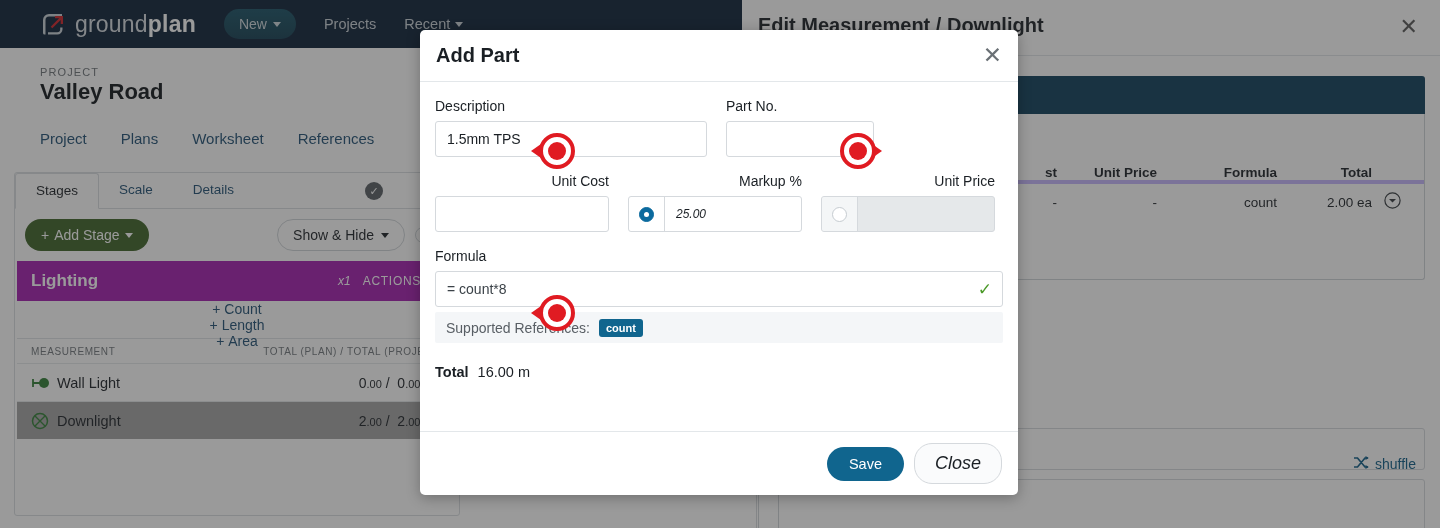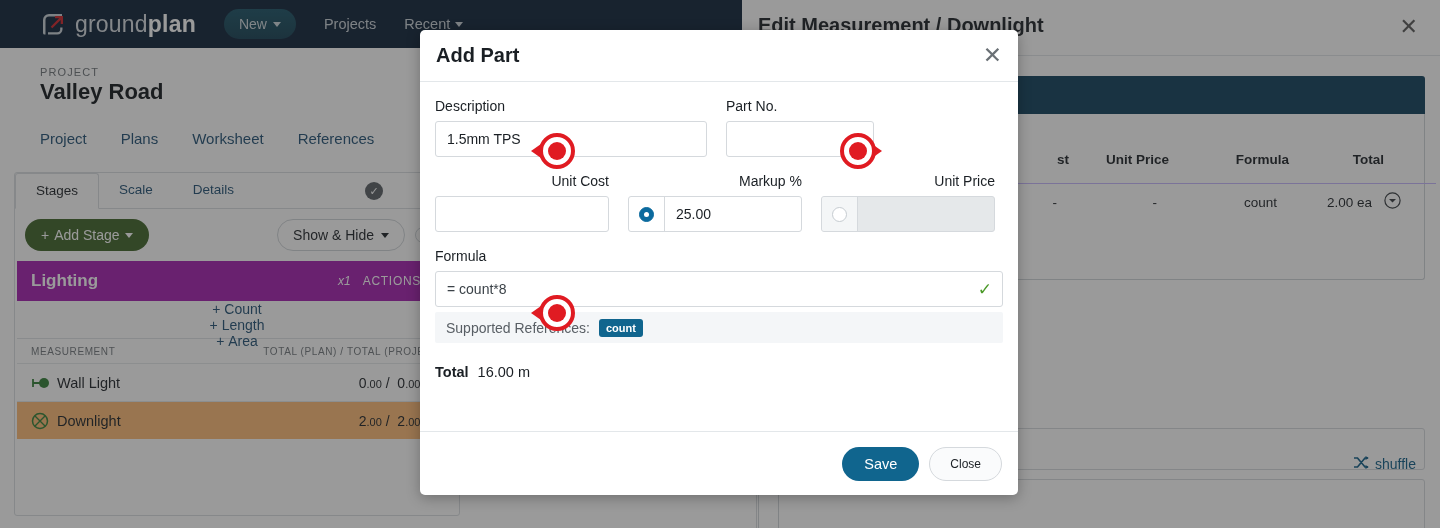--- a/index.html
+++ b/index.html
@@ -88,43 +88,43 @@
   .mtype { flex: 1; text-align: center; color: #1f4f73; font-size: 14px; }
   .mtype b { font-weight: 400; }
 
   .mhead { display: flex; height: 24px; align-items: center; padding: 0 14px;
            margin: 0 2px; }
   .mhead-l { font-size: 10px; color: #70767b; letter-spacing: .6px; }
   .mhead-r { margin-left: auto; font-size: 10px; color: #70767b; letter-spacing: .6px; }
 
   .mrow { display: flex; align-items: center; height: 38px; padding: 0 14px;
           margin: 0 2px; border-top: 1px solid #e4e8ea; }
-  .mrow.sel { background: #fdba74; }
+  .mrow.sel { background: #a3a3a3; }
   .mrow-ic { width: 22px; color: #2f7d33; font-size: 15px; display: flex;
              align-items: center; }
   .mrow-name { font-size: 14.5px; color: #1a1f24; margin-left: 4px; }
   .mrow-vals { margin-left: auto; font-size: 14px; color: #1a1f24; }
   .sm { font-size: 11px; }
 
   
   .panel-right {
     position: absolute; left: 742px; top: 0px; width: 698px; height: 528px;
     background: #fff;
   }
   .em-title { position: absolute; left: 16px; top: 14px; font-size: 20px;
               color: #1a1f24; font-weight: 700; }
   .em-x { position: absolute; right: 22px; top: 14px; font-size: 22px; color: #555; }
   .em-div { position: absolute; left: 0; top: 55px; width: 698px; height: 1px;
             background: #e1e5e8; }
   .em-blue { position: absolute; left: 14px; top: 76px; width: 669px; height: 38px;
              background: #0d3d5a; border-radius: 3px 3px 0 0; }
   .em-box { position: absolute; left: 14px; top: 114px; width: 669px; height: 166px;
             border: 1px solid #cfd4d8; border-top: none; border-radius: 0 0 3px 3px; }
-  .em-thead { position: absolute; left: 12px; top: 38px; width: 100%; height: 32px;
-              border-bottom: 1px solid #c4b5fd; display: flex; align-items: flex-start; }
+  .em-thead { position: absolute; left: 0; top: 38px; width: 100%; height: 32px;
+              border-bottom: 4px solid #c4b5fd; display: flex; align-items: flex-end; }
   .em-th { font-size: 13.5px; font-weight: 700; color: #1a1f24; text-align: right; }
   .em-trow { position: absolute; left: 0; top: 70px; width: 100%; height: 36px;
              display: flex; align-items: center; }
   .em-td { font-size: 13.5px; color: #1a1f24; text-align: right; }
 
   .rp-field { position: absolute; border: 1px solid #d5d9dd; border-radius: 3px;
               background: #fff; }
   .shuffle { position: absolute; right: 24px; top: 456px; color: #0d5c86;
              font-size: 14px; display: flex; align-items: center; gap: 6px; }
   .rp-vline { position: absolute; top: 480px; width: 1px; height: 48px; background: #cfd4d8; }
@@ -164,21 +164,21 @@
   .radio-group { display: flex; height: 36px; border: 1px solid #d5d9dd;
                  border-radius: 3px; overflow: hidden; background: #fff; }
   .radio-cell { width: 36px; display: flex; align-items: center; justify-content: center;
                 border-right: 1px solid #d5d9dd; flex: none; }
   .radio { width: 15px; height: 15px; border-radius: 50%; }
   .radio.on { background: #0b6a9e; border: 1px solid #0b6a9e;
               display: flex; align-items: center; justify-content: center; }
   .radio.on::after { content: ""; width: 5px; height: 5px; border-radius: 50%; background: #fff; }
   .radio.off { background: #fff; border: 1px solid #c6ccd1; }
   .radio-val { flex: 1; display: flex; align-items: center; padding: 0 11px;
-               font-size: 14px; color: #1a1f24; }
+               font-size: 12px; color: #1a1f24; font-style: italic; }
   .radio-group.disabled { background: #e5e8ea; }
   .radio-group.disabled .radio-cell { background: #f4f6f7; }
 
   .row3 { margin-top: 16px; }
   .formula-wrap { position: relative; }
   .formula-in { height: 36px; border: 1px solid #d5d9dd; border-radius: 3px;
                 display: flex; align-items: center; padding: 0 11px;
                 font-size: 14px; color: #3b4248; }
   .tick { position: absolute; right: 11px; top: 8px; color: #4c9a2a; font-size: 17px; }
   .refbar { margin-top: 5px; background: #f4f6f8; border-radius: 2px; height: 31px;
@@ -190,23 +190,23 @@
   .total-row { margin-top: 21px; display: flex; align-items: baseline; gap: 9px;
                padding-bottom: 17px; }
   .total-lbl { font-size: 14.5px; color: #1a1f24; font-weight: 700; }
   .total-val { font-size: 14.5px; color: #1a1f24; }
 
   .modal-foot { position: absolute; left: 0; bottom: 0; width: 100%; height: 64px;
                 border-top: 1px solid #e3e7ea; display: flex; align-items: center;
                 justify-content: flex-end; gap: 10px; padding-right: 16px; }
   .btn-save { background: #10658e; color: #fff; font-size: 14.5px; border: none;
               padding: 9px 22px; border-radius: 18px; font-family: inherit; }
-  .btn-close { background: #fafbfc; color: #1a1f24; font-size: 12px;
+  .btn-close { background: #fafbfc; color: #1a1f24; font-size: 18px;
                border: 1px solid #d5d9dd; padding: 9px 20px; border-radius: 18px;
-               font-family: inherit; }
+               font-family: inherit; font-style: italic; }
 
   
   .marker { position: absolute; width: 46px; height: 40px; pointer-events: none; }
   .marker .ring { position: absolute; left: 6px; top: 2px; width: 36px; height: 36px;
                   border-radius: 50%; border: 4px solid #e01b22; background: #fff; }
   .marker .dot { position: absolute; left: 15px; top: 11px; width: 18px; height: 18px;
                  border-radius: 50%; background: #e01b22; }
   .marker .tail-l { position: absolute; left: -2px; top: 13px; width: 0; height: 0;
                     border-top: 7px solid transparent; border-bottom: 7px solid transparent;
                     border-right: 10px solid #e01b22; }

